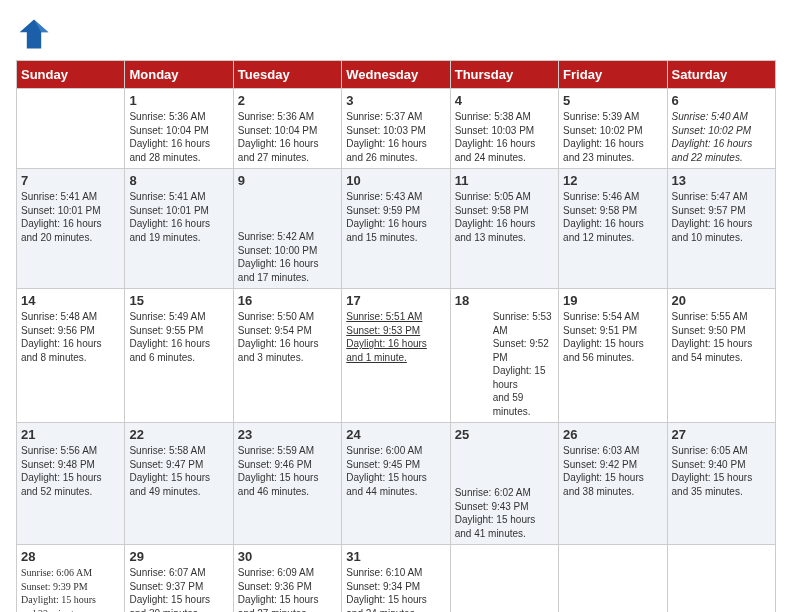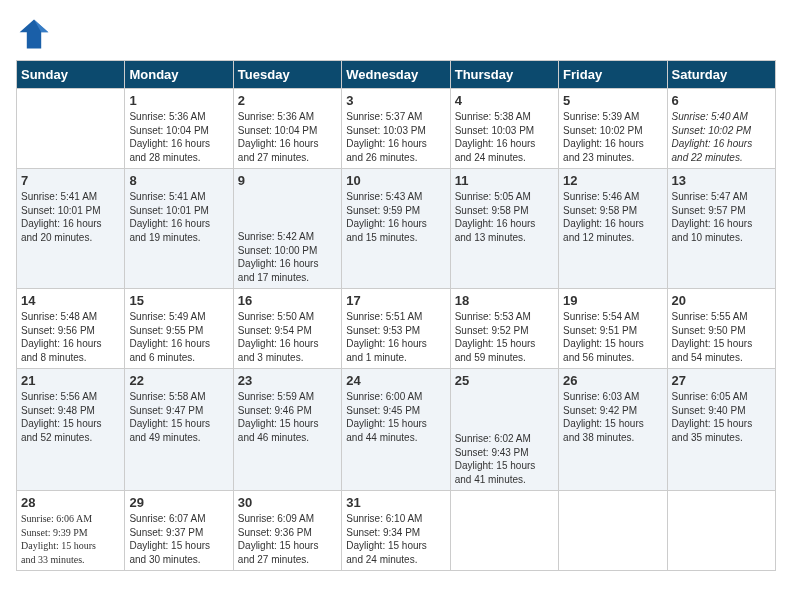--- a/index.html
+++ b/index.html
@@ -51,21 +51,21 @@
     .location-subtitle {
       font-size: 16px;
       color: #333;
     }
     .calendar-table {
       width: 100%;
       border-collapse: collapse;
       font-size: 11px;
     }
     .calendar-table thead tr th {
-      background-color: #0c4a6e;
+      background-color: #b91c1c;
       color: #fff;
       padding: 6px 4px;
       text-align: left;
       font-size: 13px;
       font-weight: bold;
       border: 1px solid #ccc;
     }
     .calendar-table tbody tr td {
       border: 1px solid #ccc;
       vertical-align: top;
@@ -241,28 +241,28 @@
         </td>
         <td>
           <div class="day-number">16</div>
           <div class="day-info" style="white-space: pre-line;">Sunrise: 5:50 AM
 Sunset: 9:54 PM
 Daylight: 16 hours
 and 3 minutes.</div>
         </td>
         <td>
           <div class="day-number">17</div>
-          <div class="day-info" style="white-space: pre-line;">Sunrise: 5:51 AM
+          <div class="day-info" style="white-space: pre-line; text-decoration: underline;">Sunrise: 5:51 AM
 Sunset: 9:53 PM
 Daylight: 16 hours
 and 1 minute.</div>
         </td>
         <td>
           <div class="day-number">18</div>
-          <div class="day-info" style="white-space: pre-line;">Sunrise: 5:53 AM
+          <div class="day-info" style="white-space: pre-line; margin-left: 38px;">Sunrise: 5:53 AM
 Sunset: 9:52 PM
 Daylight: 15 hours
 and 59 minutes.</div>
         </td>
         <td>
           <div class="day-number">19</div>
           <div class="day-info" style="white-space: pre-line;">Sunrise: 5:54 AM
 Sunset: 9:51 PM
 Daylight: 15 hours
 and 56 minutes.</div>

